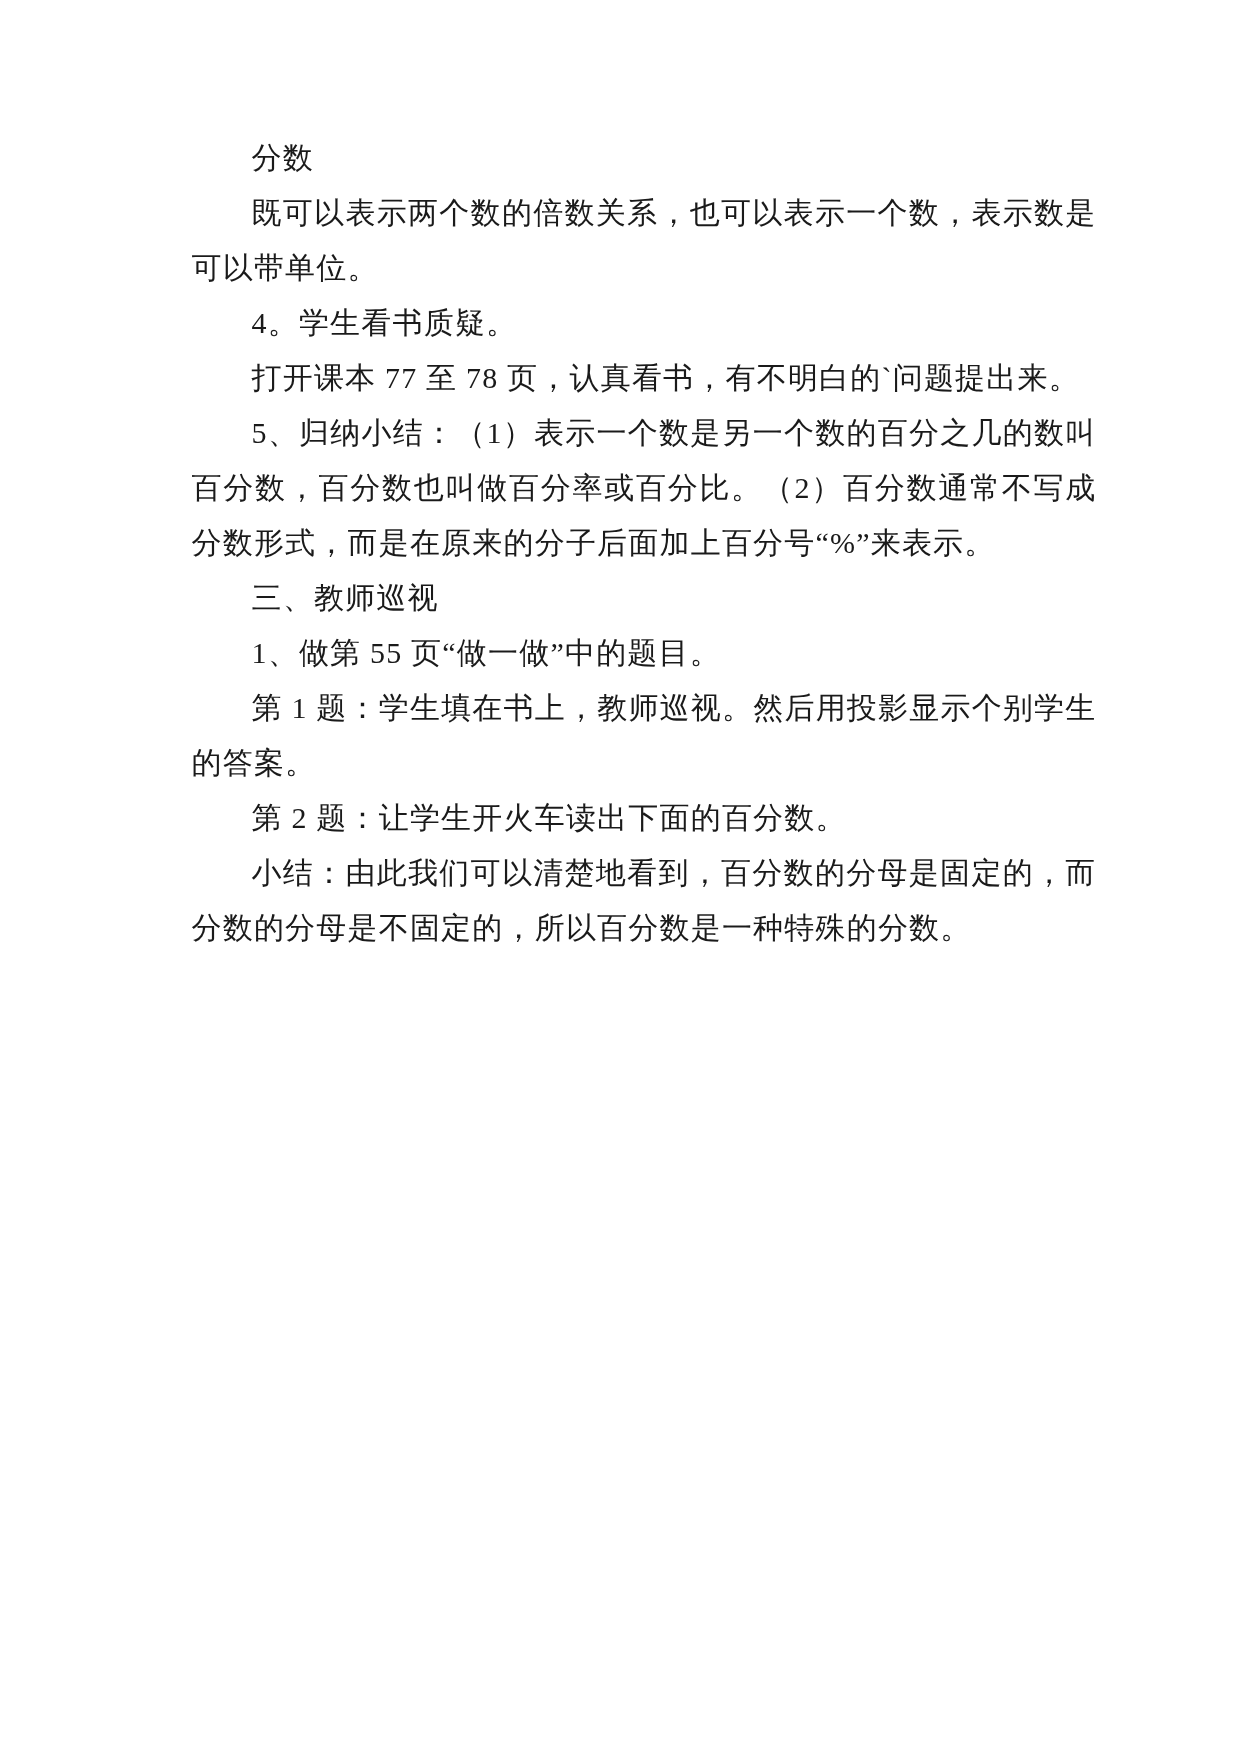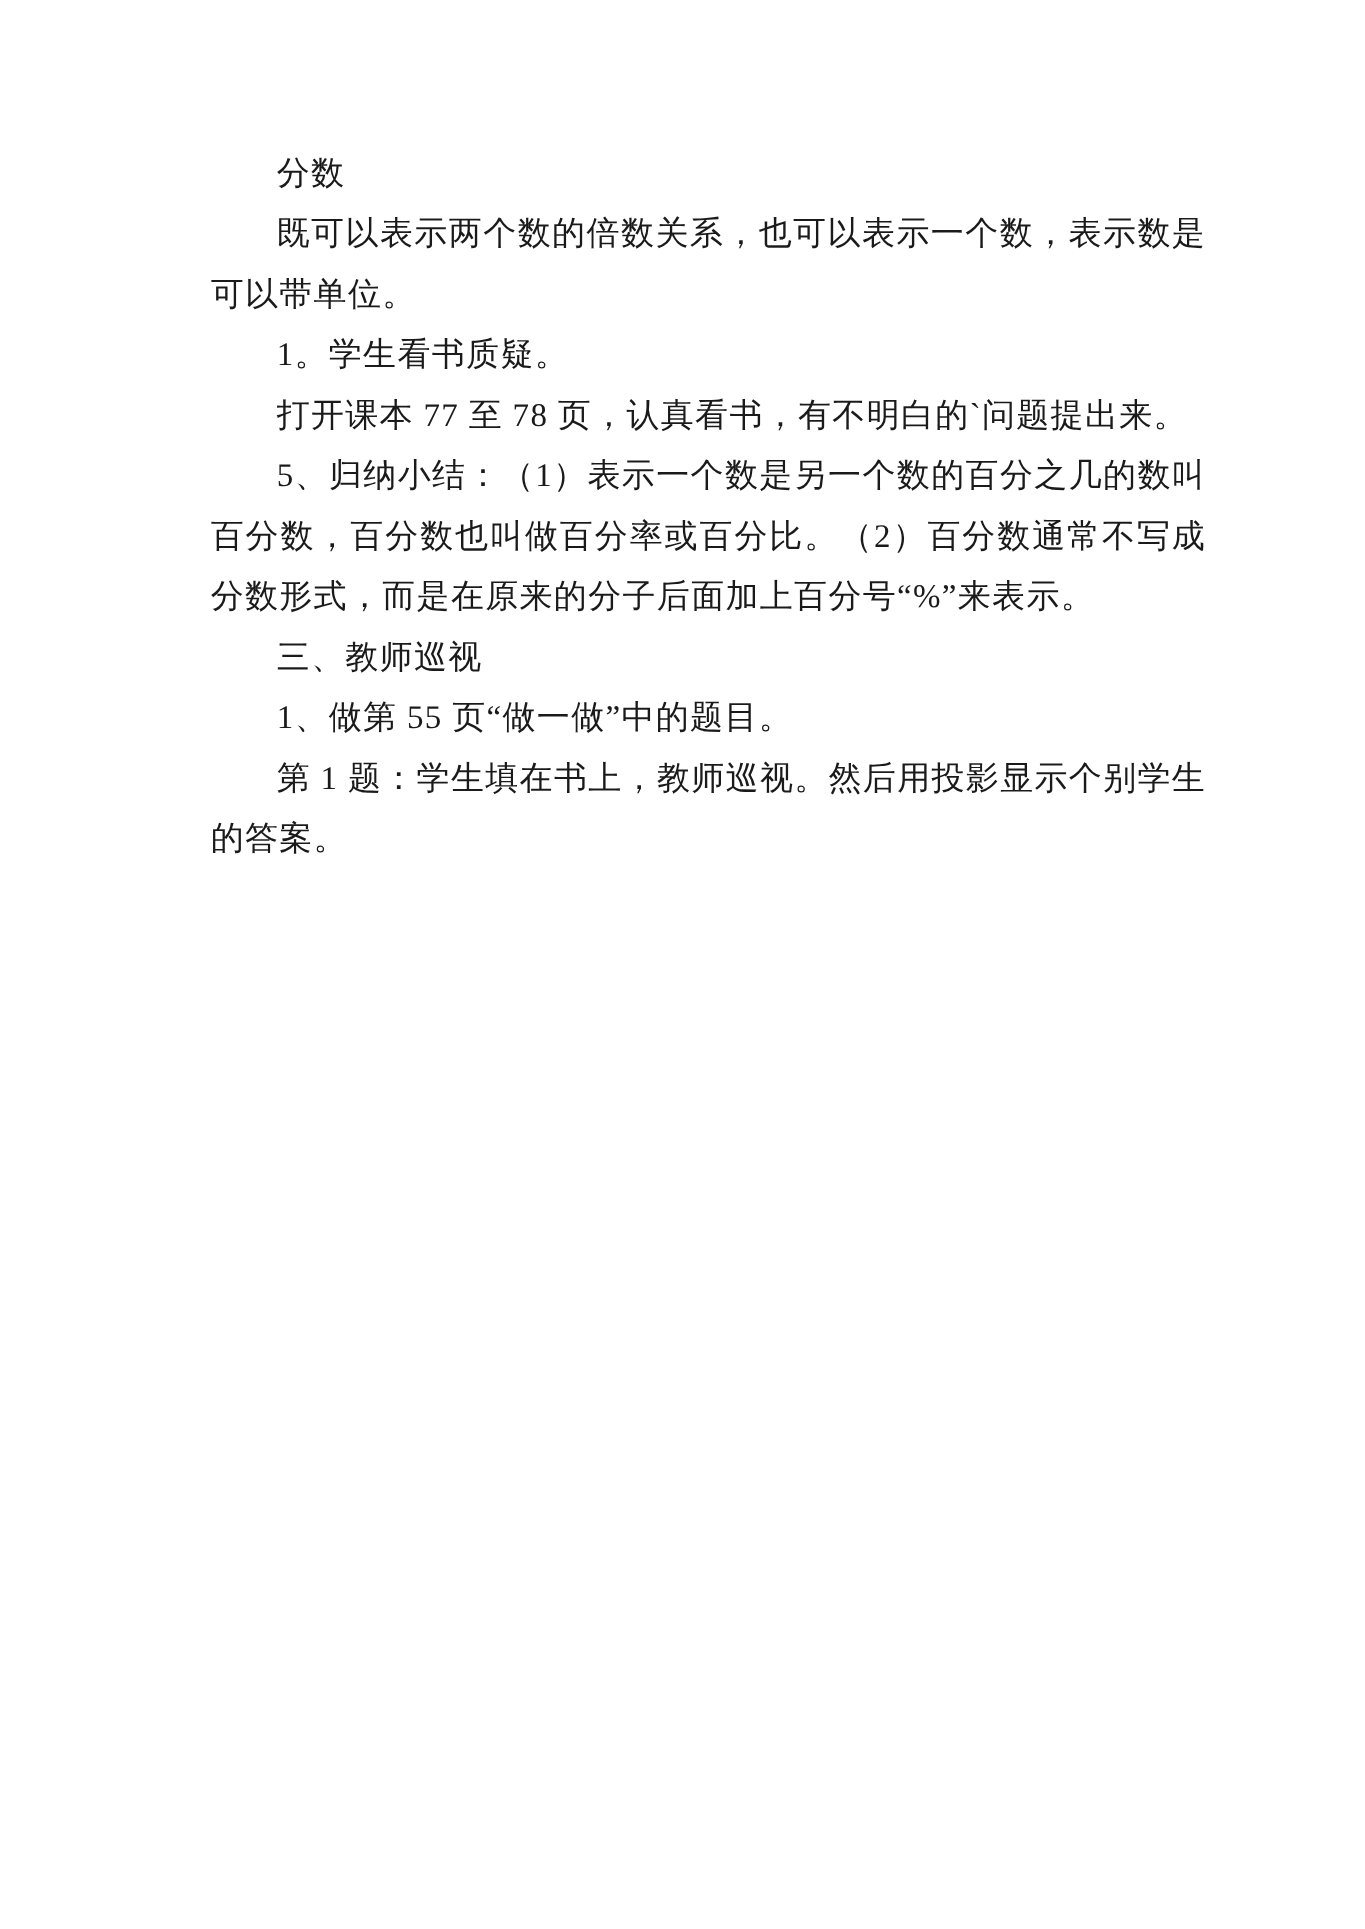--- a/index.html
+++ b/index.html
@@ -35,20 +35,22 @@
     word-break: break-all;
   }
 </style>
 </head>
 <body>
 
 <div class="page">
   <div class="content">
     <p class="para">分数</p>
     <p class="para">既可以表示两个数的倍数关系，也可以表示一个数，表示数是可以带单位。</p>
-    <p class="para">1。学生看书质疑。</p>
+    <p class="para">4。学生看书质疑。</p>
     <p class="para">打开课本 77 至 78 页，认真看书，有不明白的`问题提出来。</p>
     <p class="para">5、归纳小结：（1）表示一个数是另一个数的百分之几的数叫百分数，百分数也叫做百分率或百分比。（2）百分数通常不写成分数形式，而是在原来的分子后面加上百分号“%”来表示。</p>
     <p class="para">三、教师巡视</p>
     <p class="para">1、做第 55 页“做一做”中的题目。</p>
     <p class="para">第 1 题：学生填在书上，教师巡视。然后用投影显示个别学生的答案。</p>
+    <p class="para">第 2 题：让学生开火车读出下面的百分数。</p>
+    <p class="para">小结：由此我们可以清楚地看到，百分数的分母是固定的，而分数的分母是不固定的，所以百分数是一种特殊的分数。</p>
   </div>
 </div>
 
 </body></html>

